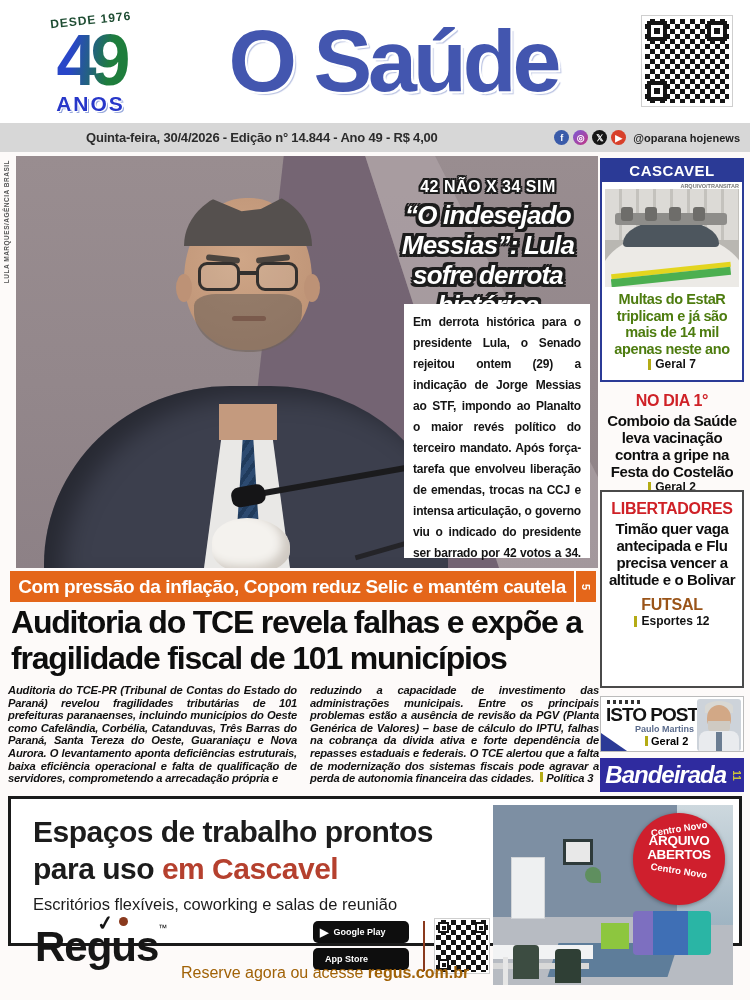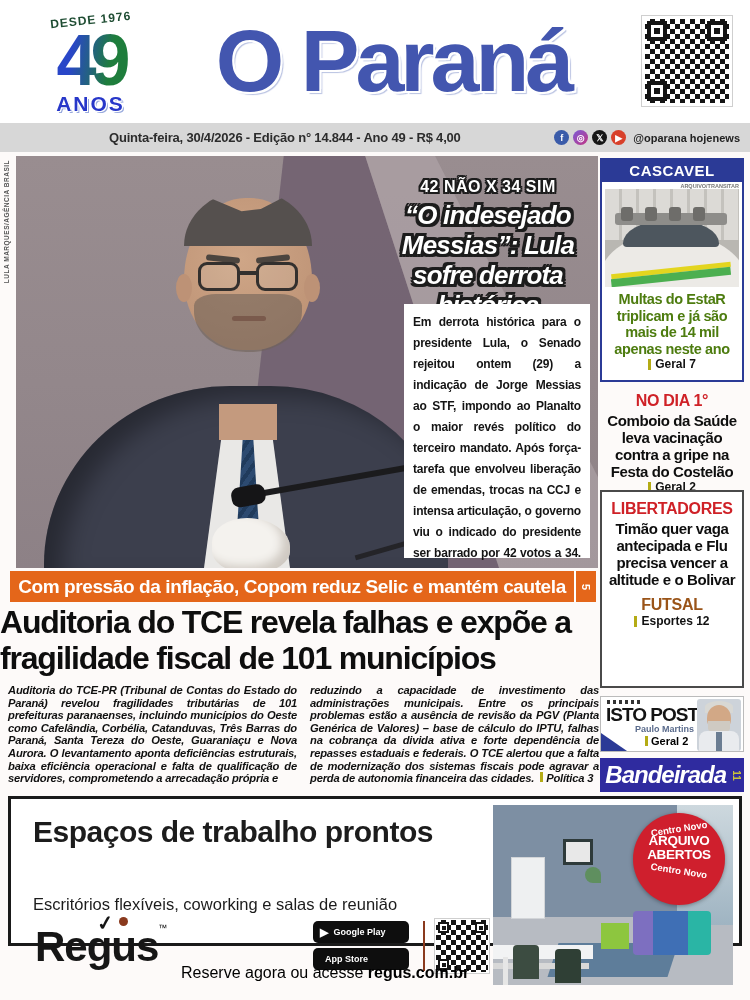--- a/index.html
+++ b/index.html
@@ -19,21 +19,21 @@
     font-size:88px; font-weight:800; letter-spacing:-4px; color:#4356af;
     text-shadow:-2px -2px 0 #fff,2px -2px 0 #fff,-2px 2px 0 #fff,2px 2px 0 #fff,3px 3px 1px #b9c2e2; }
   .qr { position:absolute; background:repeating-conic-gradient(#141414 0% 25%, #ffffff 0% 50%) 0 0/10px 10px; border:3px solid #fff; outline:1px solid #cfcfcf; }
   .qr.qr-masthead { right:18px; top:16px; width:90px; height:90px; }
   .qr .finder { position:absolute; width:20px; height:20px; border:4px solid #141414; background:#fff; }
   .qr .finder::after { content:""; position:absolute; left:3px; top:3px; width:6px; height:6px; background:#141414; }
   .qr .f-tl { left:2px; top:2px; } .qr .f-tr { right:2px; top:2px; } .qr .f-bl { left:2px; bottom:2px; }
 
   
   .datebar { position:absolute; left:0; top:123px; width:750px; height:29px; background:#d7d7d7; display:flex; align-items:center; }
-  .dateline { margin-left:109px; font-size:13px; font-weight:bold; color:#2c2c2c; letter-spacing:-0.2px; }
+  .dateline { margin-left:86px; font-size:13px; font-weight:bold; color:#2c2c2c; letter-spacing:-0.2px; }
   .socials { position:absolute; right:10px; display:flex; align-items:center; gap:4px; }
   .sico { width:15px; height:15px; border-radius:50%; color:#fff; font-size:9px; font-weight:bold; display:flex; align-items:center; justify-content:center; }
   .s-fb { background:#3a5ba9; } .s-ig { background:linear-gradient(135deg,#7b5bd6,#c13584); } .s-x { background:#161616; } .s-yt { background:#d8402a; }
   .handle { font-size:11px; font-weight:bold; color:#222; margin-left:3px; }
 
   
   .vcredit { position:absolute; left:3px; top:160px; font-size:6.5px; font-weight:bold; color:#555; writing-mode:vertical-rl; transform:rotate(180deg); letter-spacing:.5px; }
   .photo { position:absolute; left:16px; top:156px; width:582px; height:412px; background:linear-gradient(180deg,#998d90 0%,#93878b 55%,#8d8186 100%); overflow:hidden; }
   .photo .band { position:absolute; left:0; top:0; width:100%; height:100%; background:#6e5e6e; clip-path:polygon(46% 0,60% 0,83% 100%,38% 100%); opacity:.85; }
   .photo .band2 { position:absolute; left:0; top:0; width:100%; height:100%; background:#b3a7ab; clip-path:polygon(60% 0,72% 0,100% 78%,100% 100%,83% 100%); opacity:.6; }
@@ -70,21 +70,21 @@
   .ptag { white-space:nowrap; font-weight:800; }
   .ptag .bar { display:inline-block; width:3px; height:10px; background:#b4ab15; margin:0 3px 0 6px; }
 
   
   .banner { position:absolute; left:10px; top:571px; width:586px; height:31px; background:#e4661a; display:flex; align-items:center; }
   .banner .btxt { flex:1; text-align:center; font-size:19px; font-weight:800; color:#fff; letter-spacing:-0.4px; }
   .banner .bpage { width:22px; height:100%; border-left:2px solid #fff; display:flex; align-items:center; justify-content:center; }
   .banner .bpage span { font-size:11px; font-weight:800; color:#fff; transform:rotate(90deg); }
 
   
-  .main-hl { position:absolute; left:0; top:604px; width:592px; font-size:32px; line-height:36px; font-weight:800; color:#0e0e0e; letter-spacing:-1.2px; }
+  .main-hl { position:absolute; left:11px; top:604px; width:592px; font-size:32px; line-height:36px; font-weight:800; color:#0e0e0e; letter-spacing:-1.2px; }
   .main-body { position:absolute; left:8px; top:684px; width:592px; display:flex; gap:13px; }
   .main-body .col { width:289px; font-size:11.2px; line-height:12.6px; font-weight:700; font-style:italic; color:#101010; text-align:justify; letter-spacing:-0.2px; }
 
   
   .sidebar { position:absolute; left:600px; top:156px; width:144px; }
   .tagline { display:flex; align-items:center; justify-content:center; gap:4px; font-size:12px; font-weight:800; color:#111; }
   .tagline .bar { width:3px; height:11px; background:#b4ab15; }
 
   .box-cascavel { position:absolute; left:0; top:2px; width:144px; height:224px; background:#fff; border:2px solid #2b3a96; }
   .box-cascavel .hdr { height:22px; background:#2b3a96; color:#fff; font-size:15px; font-weight:800; text-align:center; line-height:22px; letter-spacing:.5px; }
@@ -135,21 +135,21 @@
   .regus .tm { font-size:9px; vertical-align:top; }
   .regus .check { position:absolute; left:62px; top:-12px; font-size:20px; font-weight:800; color:#161616; transform:rotate(-8deg); }
   .regus .dot { position:absolute; left:84px; top:-6px; width:9px; height:9px; border-radius:50%; background:#8a3a1e; }
   .storebadges { position:absolute; left:302px; top:122px; display:flex; flex-direction:column; gap:5px; }
   .sbadge { width:96px; height:22px; background:#0e0e0e; border-radius:5px; color:#fff; font-size:9px; font-weight:bold; display:flex; align-items:center; gap:5px; padding-left:7px; }
   .sbadge .g { font-size:11px; }
   .ad-divider { position:absolute; left:412px; top:122px; width:2px; height:50px; background:#8a3a1e; }
   .qr.qr-ad { left:424px; top:120px; width:54px; height:54px; border-width:1px; position:absolute; }
   .qr.qr-ad .finder { width:11px; height:11px; border-width:2px; }
   .qr.qr-ad .finder::after { left:2px; top:2px; width:4px; height:4px; }
-  .ad-cta { position:absolute; left:170px; top:165px; font-size:16px; color:#000000; }
+  .ad-cta { position:absolute; left:170px; top:165px; font-size:16px; color:#a16207; }
   .ad-cta .adred { font-weight:bold; }
   .ad-photo { position:absolute; right:6px; top:6px; width:240px; height:180px; background:linear-gradient(180deg,#7d8fa3 0 62%,#b7bbc2 62% 100%); overflow:hidden; }
   .ad-photo .window { position:absolute; right:0; top:0; width:56px; height:120px; background:linear-gradient(180deg,#cdd8de,#9fb4c2); }
   .ad-photo .cabinet { position:absolute; left:18px; top:52px; width:34px; height:62px; background:#eef0f1; border:1px solid #d2d5d8; }
   .ad-photo .frame { position:absolute; left:70px; top:34px; width:30px; height:26px; background:#e8e8e8; border:3px solid #2e3a3a; }
   .ad-photo .rug { position:absolute; left:60px; bottom:8px; width:120px; height:34px; background:#5e7d9a; transform:skewX(-18deg); }
   .ad-photo .table { position:absolute; left:-10px; bottom:26px; width:110px; height:14px; background:#f2f3f4; box-shadow:0 14px 0 -4px #d8d8d8; }
   .ad-photo .tleg { position:absolute; left:10px; bottom:0; width:5px; height:28px; background:#e6e6e6; }
   .ad-photo .chair { position:absolute; width:26px; height:34px; background:#3c4c41; border-radius:4px 4px 0 0; }
   .ad-photo .c1 { left:20px; bottom:6px; } .ad-photo .c2 { left:62px; bottom:2px; background:#2f3f35; }
@@ -165,21 +165,21 @@
 <body>
 
 <div class="page">
 
   <div class="masthead">
     <div class="badge49">
       <span class="since">DESDE 1976</span>
       <div class="years">49</div>
       <div class="anos">ANOS</div>
     </div>
-    <div class="logo">O Paraná</div>
+    <div class="logo">O Saúde</div>
     <div class="qr qr-masthead">
       <div class="finder f-tl"></div>
       <div class="finder f-tr"></div>
       <div class="finder f-bl"></div>
     </div>
   </div>
 
   <div class="datebar">
     <span class="dateline">Quinta-feira, 30/4/2026 - Edição n° 14.844 - Ano 49 - R$ 4,00</span>
     <span class="socials">
@@ -303,20 +303,21 @@
 
     <div class="box-bandeirada">
       <div class="bd-title">Bandeirada</div>
       <div class="bd-page">11</div>
     </div>
   </div>
 
   <div class="ad">
     <div class="ad-hl">
       <div><span>Espaços de trabalho prontos</span></div>
+      <div><span>para uso </span><span class="adred">em Cascavel</span></div>
     </div>
     <div class="ad-sub">Escritórios flexíveis, coworking e salas de reunião</div>
 
     <div class="regus">
       <span class="check">✓</span>
       <span class="dot"></span>
       <span class="rword">Regus</span><span class="tm">™</span>
     </div>
 
     <div class="storebadges">

